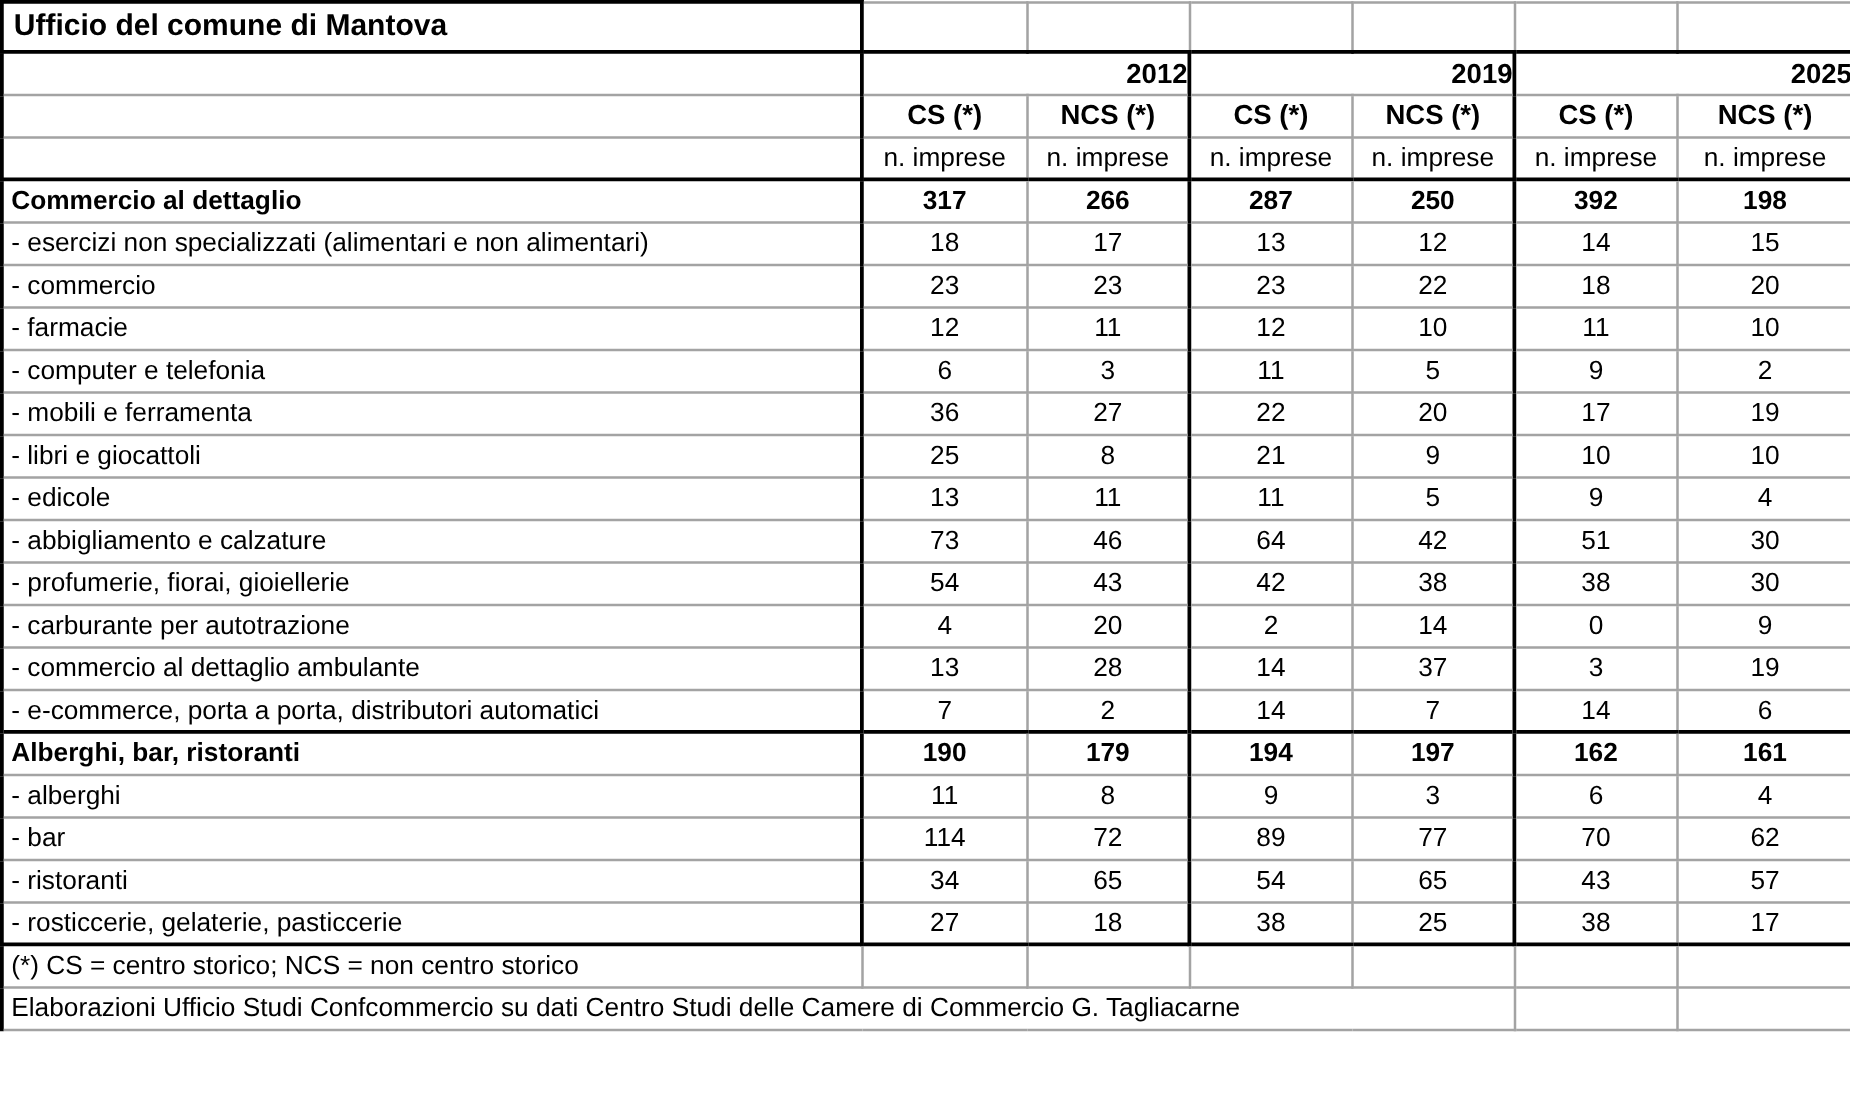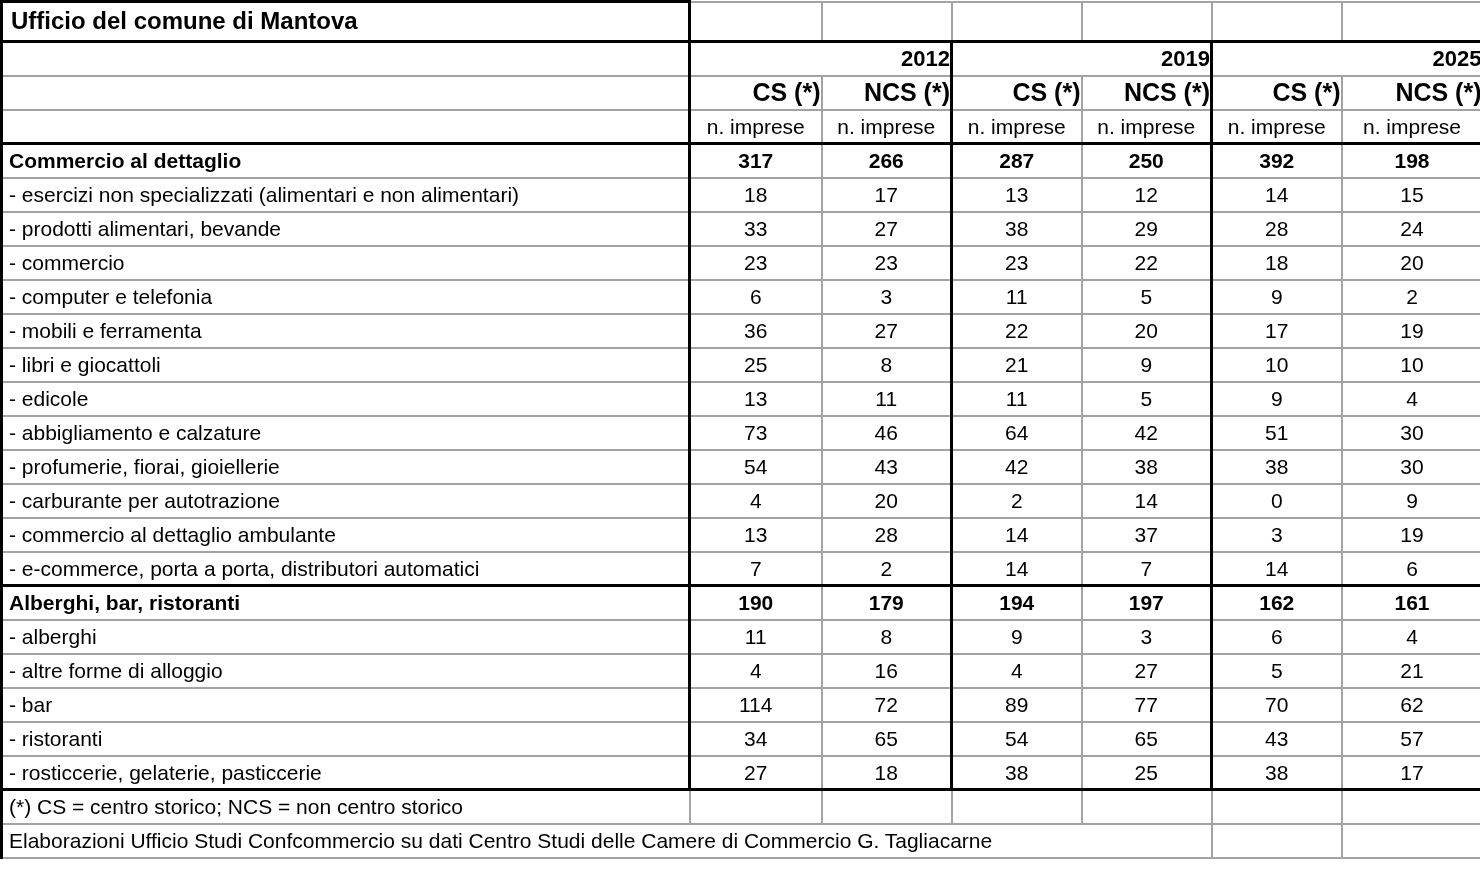--- a/index.html
+++ b/index.html
@@ -51,22 +51,22 @@
   }
   .year-cell{
     border:3px solid var(--black);
     border-bottom:2px solid var(--grid);
     font-weight:bold;
     font-size:22px;
     text-align:right;
   }
   .sub-cell{
     font-weight:bold;
-    font-size:25px;
-    text-align:right;
+    font-size:22px;
+    text-align:center;
     border-bottom:2px solid var(--grid);
   }
   .unit-cell{
     text-align:center;
     border-bottom:3px solid var(--black);
   }
   tr.r-unit td{border-bottom:3px solid var(--black);}
 
   
   .vr-gray{border-right:2px solid var(--grid);}
@@ -170,36 +170,36 @@
       <tr>
         <td class="label-cell">- esercizi non specializzati (alimentari e non alimentari)</td>
         <td class="num-cell vr-gray">18</td>
         <td class="num-cell vr-black">17</td>
         <td class="num-cell vr-gray">13</td>
         <td class="num-cell vr-black">12</td>
         <td class="num-cell vr-gray">14</td>
         <td class="num-cell vr-none">15</td>
       </tr>
       <tr>
-        <td class="label-cell">- prodotti alimentari, bevande</td>
-        <td class="num-cell vr-gray">33</td>
-        <td class="num-cell vr-black">27</td>
-        <td class="num-cell vr-gray">38</td>
-        <td class="num-cell vr-black">29</td>
-        <td class="num-cell vr-gray">28</td>
-        <td class="num-cell vr-none">24</td>
-      </tr>
-      <tr>
         <td class="label-cell">- commercio</td>
         <td class="num-cell vr-gray">23</td>
         <td class="num-cell vr-black">23</td>
         <td class="num-cell vr-gray">23</td>
         <td class="num-cell vr-black">22</td>
         <td class="num-cell vr-gray">18</td>
         <td class="num-cell vr-none">20</td>
+      </tr>
+      <tr>
+        <td class="label-cell">- farmacie</td>
+        <td class="num-cell vr-gray">12</td>
+        <td class="num-cell vr-black">11</td>
+        <td class="num-cell vr-gray">12</td>
+        <td class="num-cell vr-black">10</td>
+        <td class="num-cell vr-gray">11</td>
+        <td class="num-cell vr-none">10</td>
       </tr>
       <tr>
         <td class="label-cell">- computer e telefonia</td>
         <td class="num-cell vr-gray">6</td>
         <td class="num-cell vr-black">3</td>
         <td class="num-cell vr-gray">11</td>
         <td class="num-cell vr-black">5</td>
         <td class="num-cell vr-gray">9</td>
         <td class="num-cell vr-none">2</td>
       </tr>
@@ -287,29 +287,20 @@
       <tr>
         <td class="label-cell">- alberghi</td>
         <td class="num-cell vr-gray">11</td>
         <td class="num-cell vr-black">8</td>
         <td class="num-cell vr-gray">9</td>
         <td class="num-cell vr-black">3</td>
         <td class="num-cell vr-gray">6</td>
         <td class="num-cell vr-none">4</td>
       </tr>
       <tr>
-        <td class="label-cell">- altre forme di alloggio</td>
-        <td class="num-cell vr-gray">4</td>
-        <td class="num-cell vr-black">16</td>
-        <td class="num-cell vr-gray">4</td>
-        <td class="num-cell vr-black">27</td>
-        <td class="num-cell vr-gray">5</td>
-        <td class="num-cell vr-none">21</td>
-      </tr>
-      <tr>
         <td class="label-cell">- bar</td>
         <td class="num-cell vr-gray">114</td>
         <td class="num-cell vr-black">72</td>
         <td class="num-cell vr-gray">89</td>
         <td class="num-cell vr-black">77</td>
         <td class="num-cell vr-gray">70</td>
         <td class="num-cell vr-none">62</td>
       </tr>
       <tr>
         <td class="label-cell">- ristoranti</td>

